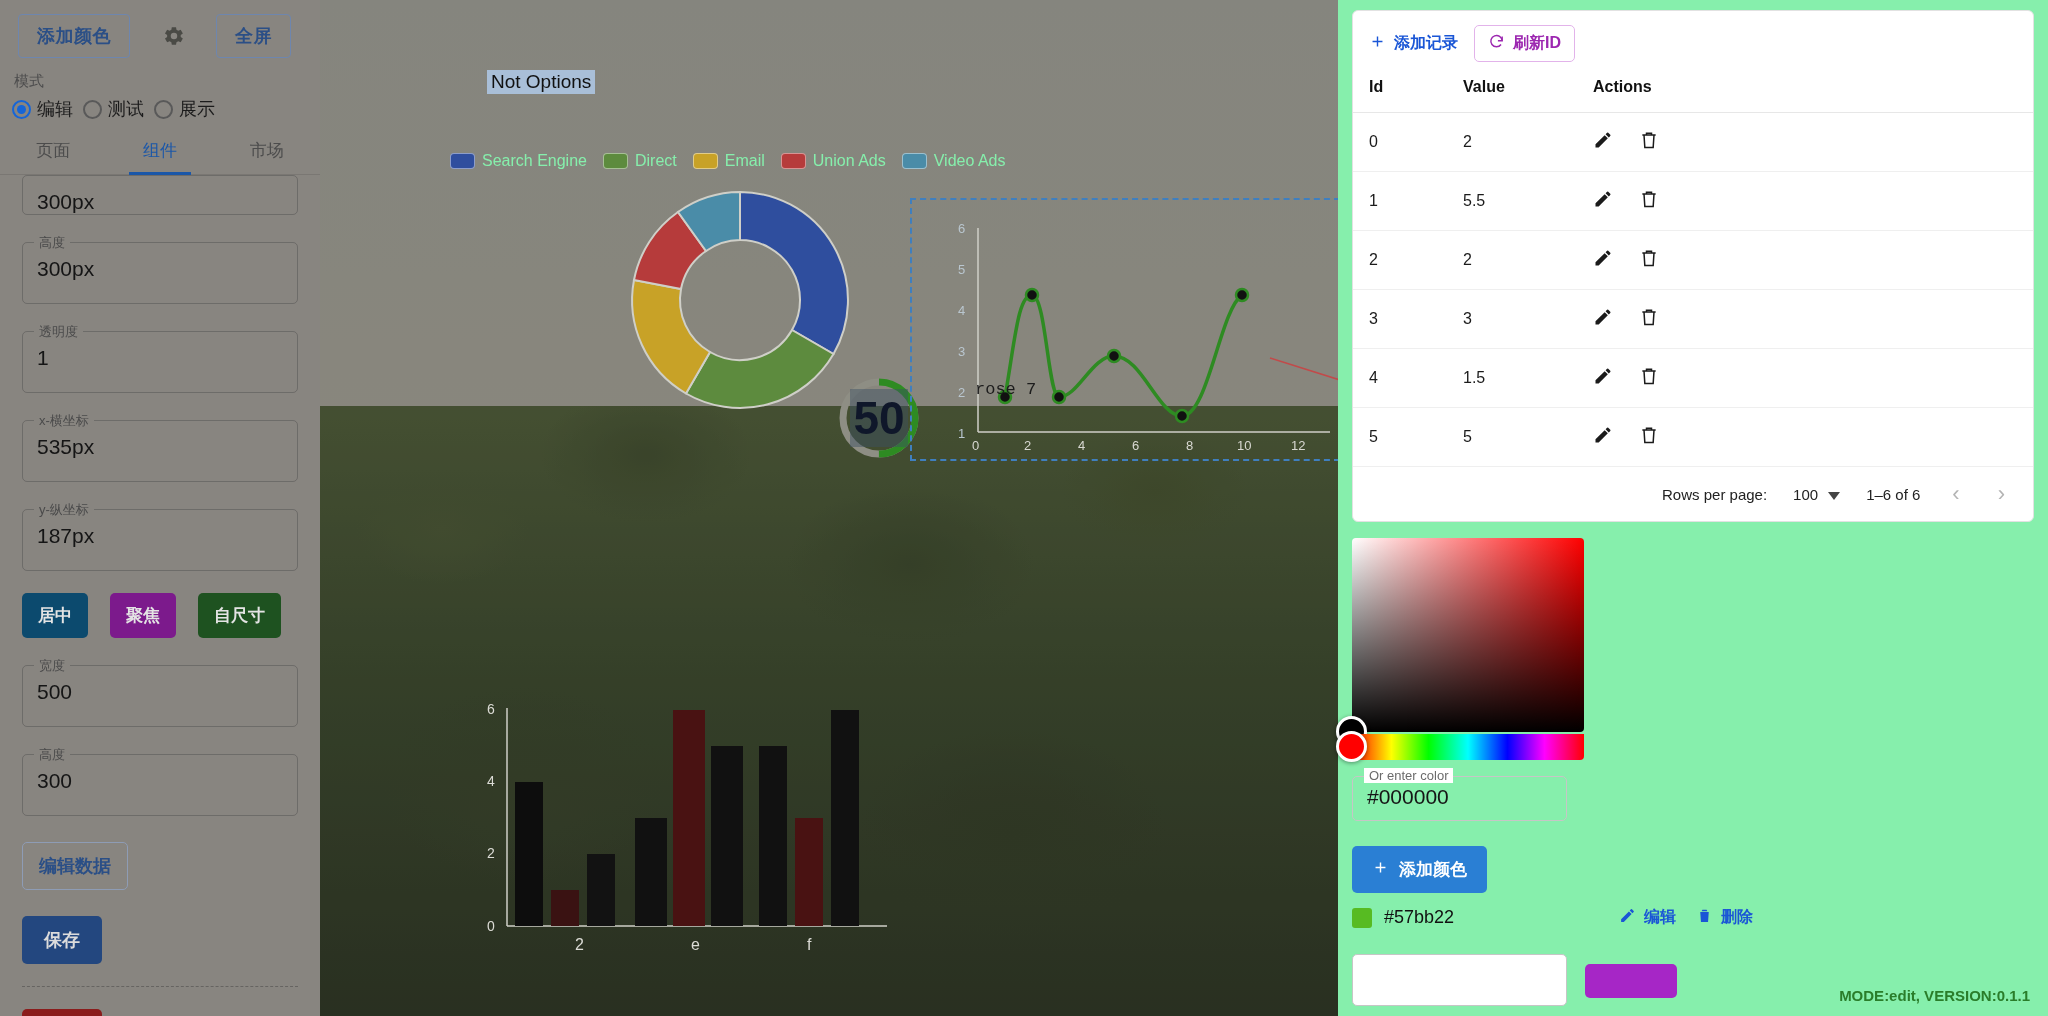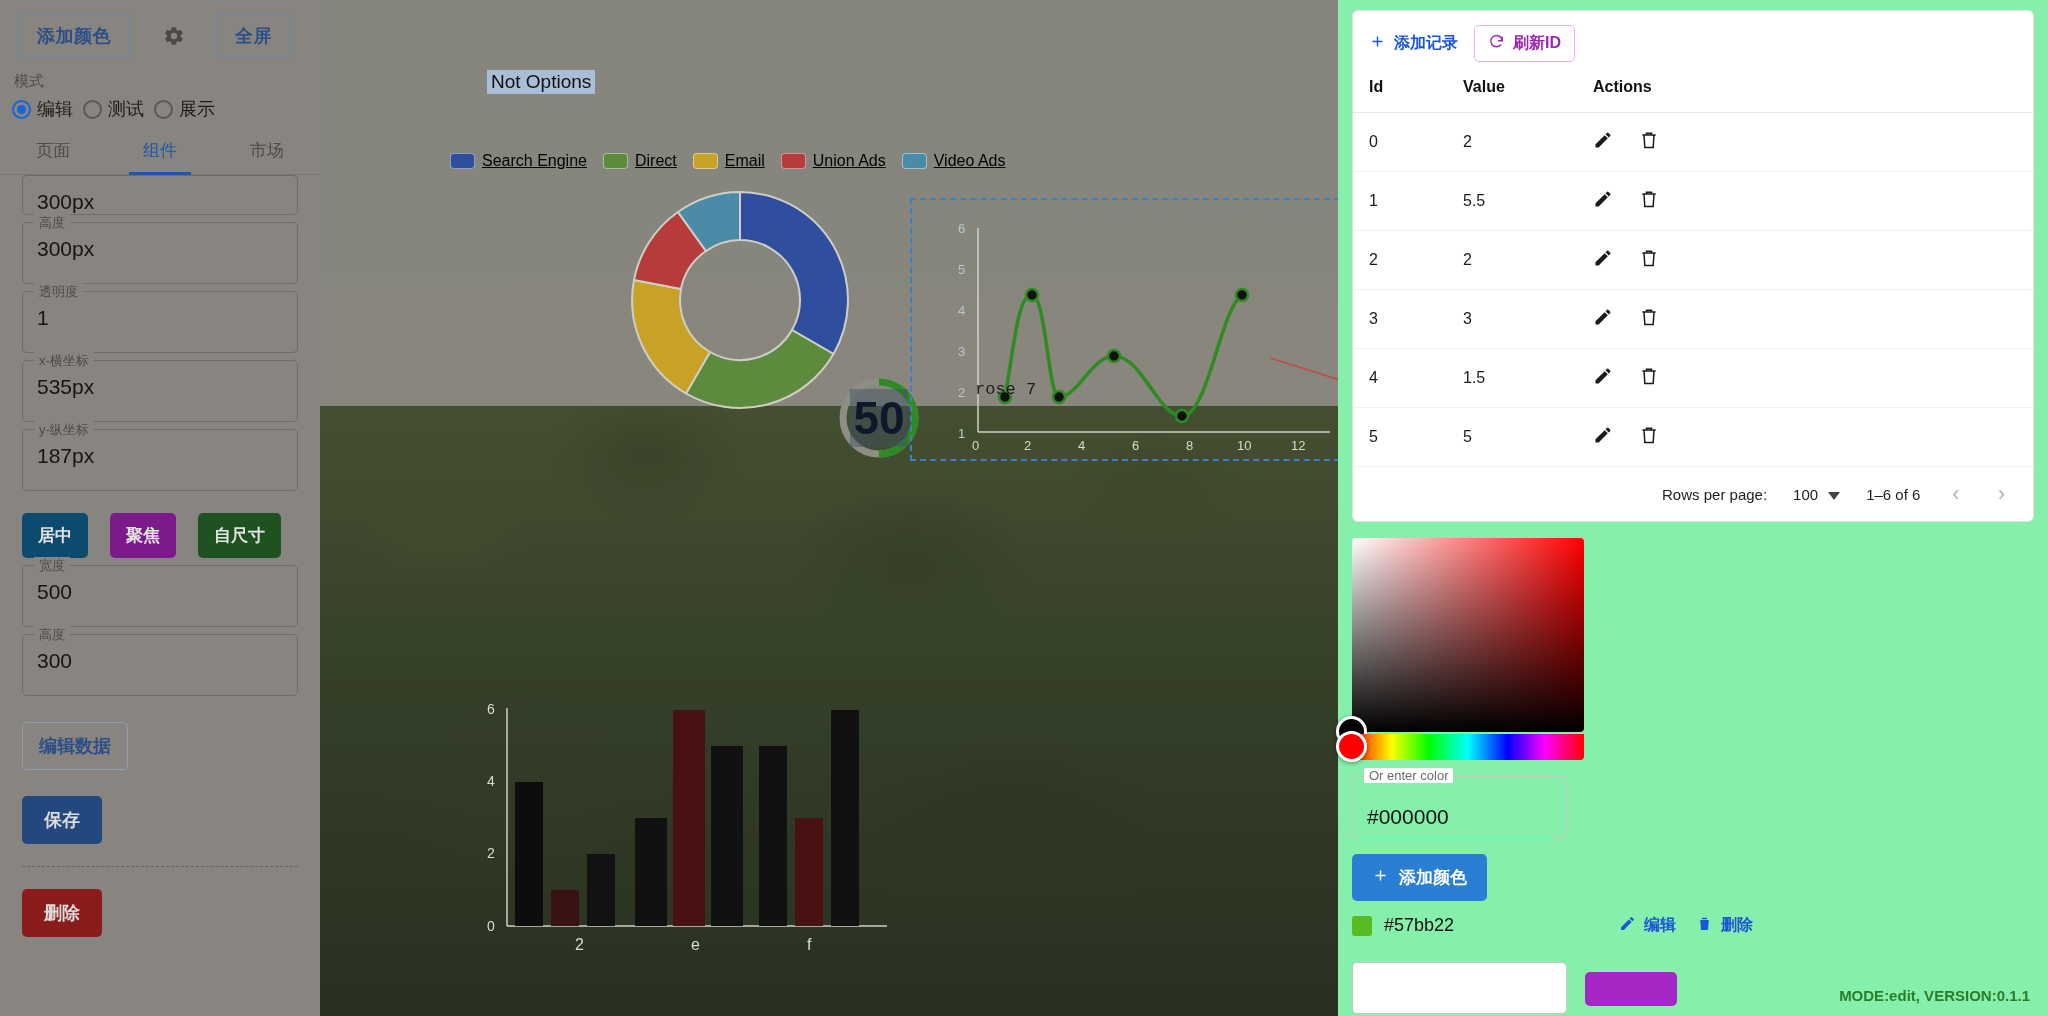--- a/index.html
+++ b/index.html
@@ -40,21 +40,21 @@
   .tabs { display: flex; justify-content: space-around; border-bottom: 1px solid rgba(0,0,0,.10); }
   .tab { font-size: 17px; color: #4c4c4c; padding: 8px 6px 12px; cursor: pointer; position: relative; }
   .tab.active { color: #1b57a8; }
   .tab.active::after {
     content: ""; position: absolute; left: -8px; right: -8px; bottom: -1px;
     height: 3px; background: #1b57a8;
   }
 
   .sb-scroll { padding: 0 22px; position: relative; }
   .field {
-    position: relative; margin-top: 7px;
+    position: relative; margin-top: 27px;
     border: 1px solid rgba(70,70,70,.40); border-radius: 5px;
     height: 62px; padding: 14px 14px 0 14px;
   }
   .field.clipped { height: 40px; margin-top: 0; overflow: hidden; }
   .field-legend {
     position: absolute; top: -9px; left: 11px; background: #888580;
     padding: 0 5px; font-size: 13px; color: #4a4a4a;
   }
   .field-value { font-size: 21px; color: #151515; font-family: "Liberation Sans", sans-serif; }
 
@@ -113,21 +113,21 @@
   .bg-veil { position: absolute; inset: 0; background: rgba(80,80,72,.28); }
 
   .chart-title {
     position: absolute; left: 167px; top: 70px; font-size: 19px; color: #111;
     background: #a9bfd8; padding: 1px 4px;
   }
 
   .legend { position: absolute; left: 130px; top: 152px; display: flex; gap: 16px; align-items: center; }
   .legend-item { display: flex; align-items: center; gap: 7px; }
   .legend-swatch { width: 25px; height: 16px; border-radius: 4px; border: 1px solid rgba(255,255,255,.45); }
-  .legend-text { font-size: 16px; color: #000000; text-decoration: underline; }
+  .legend-text { font-size: 16px; color: #86efac; }
 
   .gauge { position: absolute; left: 516px; top: 375px; width: 86px; height: 86px; }
   .gauge-label {
     position: absolute; inset: 14px; display: flex; align-items: center; justify-content: center;
     font-size: 46px; color: #0f172a; background: rgba(60,80,100,.45); font-weight: bold;
   }
   .sel-box {
     position: absolute; left: 590px; top: 198px; width: 430px; height: 263px;
     border: 2px dashed #3f7fbf;
   }
@@ -179,22 +179,22 @@
   .hue-bar {
     width: 232px; height: 26px; margin-top: 2px; border-radius: 0 0 4px 4px;
     background: linear-gradient(to right, #f00 0%, #ff0 17%, #0f0 33%, #0ff 50%, #00f 67%, #f0f 83%, #f00 100%);
     position: relative;
   }
   .knob {
     position: absolute; width: 31px; height: 31px; border-radius: 50%;
     border: 3px solid #fff; box-shadow: 0 1px 4px rgba(0,0,0,.4);
   }
   .color-field {
-    position: relative; margin: 16px 0 0 0; width: 215px;
-    border: 1px solid #c6c6c6; border-radius: 5px; height: 62px; padding: 28px 14px 0 14px;
+    position: relative; margin: 16px 0 9px 0; width: 215px;
+    border: 1px solid #c6c6c6; border-radius: 5px; height: 45px; padding: 8px 14px 0 14px;
   }
   .color-field .field-legend { background: #fff; color: #6b6b6b; font-size: 13px; top: -9px; }
   .btn-add-color {
     margin-top: 16px; display: inline-flex; align-items: center; gap: 10px;
     background: #2a7fd4; color: #fff; border: none; border-radius: 5px;
     font-size: 17px; font-weight: 600; padding: 12px 20px; cursor: pointer;
     font-family: "Liberation Sans", sans-serif;
   }
   .swatch-row { display: flex; align-items: center; margin-top: 14px; gap: 0; }
   .sw-chip { width: 20px; height: 20px; border-radius: 3px; margin-right: 12px; }

